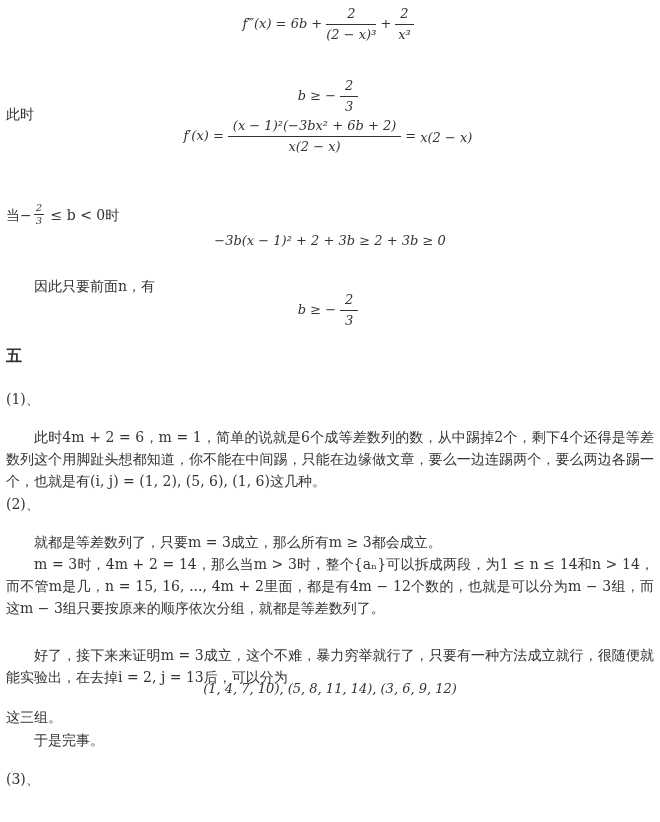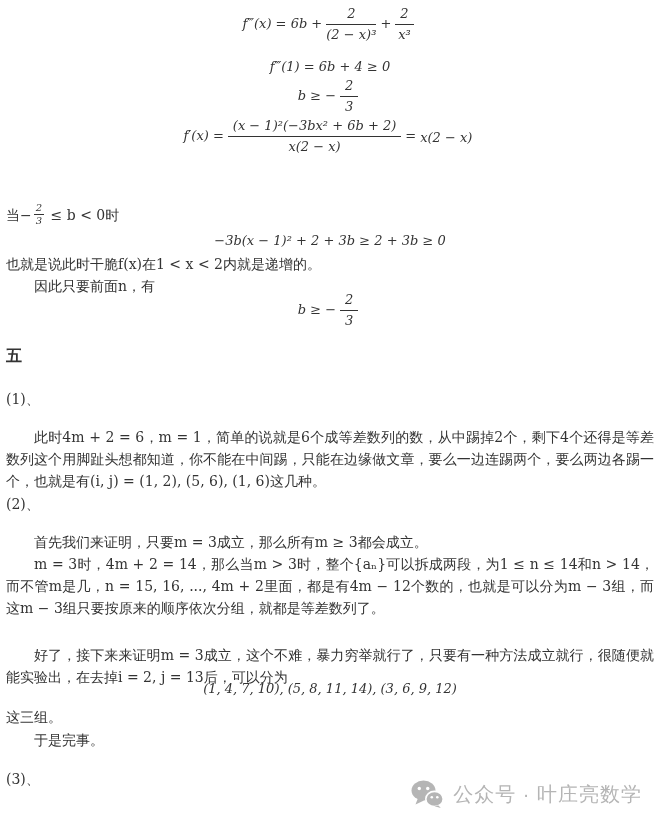--- a/index.html
+++ b/index.html
@@ -38,74 +38,58 @@
 </style>
 </head>
 <body>
 
 <div class="doc">
 
   <div class="block eq" style="top:6px">
     <span>f‴(x) = 6b +</span><span class="frac"><span class="num">2</span><span class="den">(2 − x)³</span></span><span>+</span><span class="frac"><span class="num">2</span><span class="den">x³</span></span>
   </div>
 
-  <div class="block eq" style="top:56px">f‴(1) = 6b + 4 ≥ 0</div>
 
   <div class="block eq" style="top:78px">
     <span>b ≥ −</span><span class="frac"><span class="num">2</span><span class="den">3</span></span>
   </div>
 
+  <p class="block line" style="top:103px">此时</p>
 
   <div class="block eq" style="top:118px">
     <span>f′(x) =</span><span class="frac"><span class="num">(x − 1)²(−3bx² + 6b + 2)</span><span class="den">x(2 − x)</span></span><span>=</span><span class="frac"><span class="den">x(2 − x)</span></span>
   </div>
 
 
 
   <p class="block line" style="top:203px">
     <span>当−</span><span class="frac small"><span class="num">2</span><span class="den">3</span></span><span> ≤ b &lt; 0时</span>
   </p>
 
   <div class="block eq" style="top:230px">−3b(x − 1)² + 2 + 3b ≥ 2 + 3b ≥ 0</div>
 
-  <p class="block line" style="top:253px">也就是说此时干脆f(x)在1 &lt; x &lt; 2内就是递增的。</p>
 
   <p class="block line indent" style="top:275px">因此只要前面n，有</p>
 
   <div class="block eq" style="top:292px">
     <span>b ≥ −</span><span class="frac"><span class="num">2</span><span class="den">3</span></span>
   </div>
 
   <h2 class="block heading" style="top:345px">五</h2>
 
   <p class="block label" style="top:388px">(1)、</p>
   <p class="block para" style="top:410px">此时4m + 2 = 6，m = 1，简单的说就是6个成等差数列的数，从中踢掉2个，剩下4个还得是等差数列。</p>
   <p class="block para" style="top:432px">这个用脚趾头想都知道，你不能在中间踢，只能在边缘做文章，要么一边连踢两个，要么两边各踢一个，也就是有(i, j) = (1, 2), (5, 6), (1, 6)这几种。</p>
 
   <p class="block label" style="top:493px">(2)、</p>
-  <p class="block para" style="top:515px">首先我们来证明，只要m = 3成立，那么所有m ≥ 3都会成立。</p>
+  <p class="block para" style="top:515px">就都是等差数列了，只要m = 3成立，那么所有m ≥ 3都会成立。</p>
   <p class="block para" style="top:537px">m = 3时，4m + 2 = 14，那么当m &gt; 3时，整个{aₙ}可以拆成两段，为1 ≤ n ≤ 14和n &gt; 14，而不管m是几，n = 15, 16, ..., 4m + 2里面，都是有4m − 12个数的，也就是可以分为m − 3组，而这m − 3组只要按原来的顺序依次分组，就都是等差数列了。</p>
   <p class="block para" style="top:628px">好了，接下来来证明m = 3成立，这个不难，暴力穷举就行了，只要有一种方法成立就行，很随便就能实验出，在去掉i = 2, j = 13后，可以分为</p>
 
   <div class="block eq" style="top:678px">(1, 4, 7, 10), (5, 8, 11, 14), (3, 6, 9, 12)</div>
 
   <p class="block line indent" style="top:729px">于是完事。</p>
   <p class="block line" style="top:706px">这三组。</p>
 
   <p class="block label" style="top:768px">(3)、</p>
 
-  <div class="watermark">
-    <span>
-      <svg width="33" height="28" viewBox="0 0 33 28">
-        <ellipse cx="12.5" cy="10.5" rx="12" ry="10" fill="#b5b5b5"></ellipse>
-        <path d="M7 18 L4.5 24.5 L13 20.5 Z" fill="#b5b5b5"></path>
-        <circle cx="8.3" cy="8.5" r="1.7" fill="#ffffff"></circle>
-        <circle cx="16.7" cy="8.5" r="1.7" fill="#ffffff"></circle>
-        <ellipse cx="23.5" cy="19" rx="8.7" ry="7.6" fill="#b5b5b5" stroke="#ffffff" stroke-width="1.6"></ellipse>
-        <path d="M27.5 25.5 L29.8 28 L23.5 26.3 Z" fill="#b5b5b5"></path>
-        <circle cx="20.8" cy="17.3" r="1.3" fill="#ffffff"></circle>
-        <circle cx="26.3" cy="17.3" r="1.3" fill="#ffffff"></circle>
-      </svg>
-    </span>
-    <span>公众号 · 叶庄亮数学</span>
-  </div>
 
 </div>
 
 </body></html>

